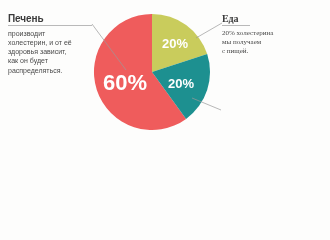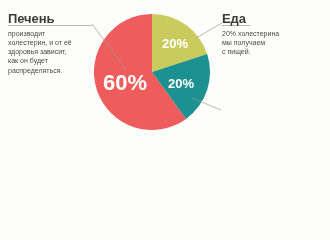--- a/index.html
+++ b/index.html
@@ -18,21 +18,21 @@
     position: absolute;
     left: 0; top: 0;
     width: 330px;
     height: 140px;
   }
 
   
   .block { position: absolute; }
 
   .heading {
-    font-size: 13px;
+    font-size: 10px;
     font-weight: bold;
     color: #3b3b3b;
     letter-spacing: -0.1px;
     line-height: 9.6px;
     white-space: nowrap;
   }
   .rule {
     height: 1px;
     background: #b9b9b9;
     margin-top: 1.5px;
@@ -43,21 +43,21 @@
     line-height: 9.3px;
     margin-top: 2.5px;
   }
   .body-text div { white-space: nowrap; }
 
   
   #liver-block { left: 8px; top: 14px; width: 86px; }
   #liver-block .rule { width: 84px; }
 
   
-  #food-block { left: 222px; top: 14px; width: 104px; }
+  #food-block { left: 222px; top: 14px; width: 104px; font-family: Liberation Serif, serif; }
   #food-block .rule { width: 28px; }
 
   
   #glands-block { left: 222px; top: 95px; width: 108px; }
   #glands-block .rule { width: 82px; }
 
   
   #pie-svg {
     position: absolute;
     left: 0; top: 0;

